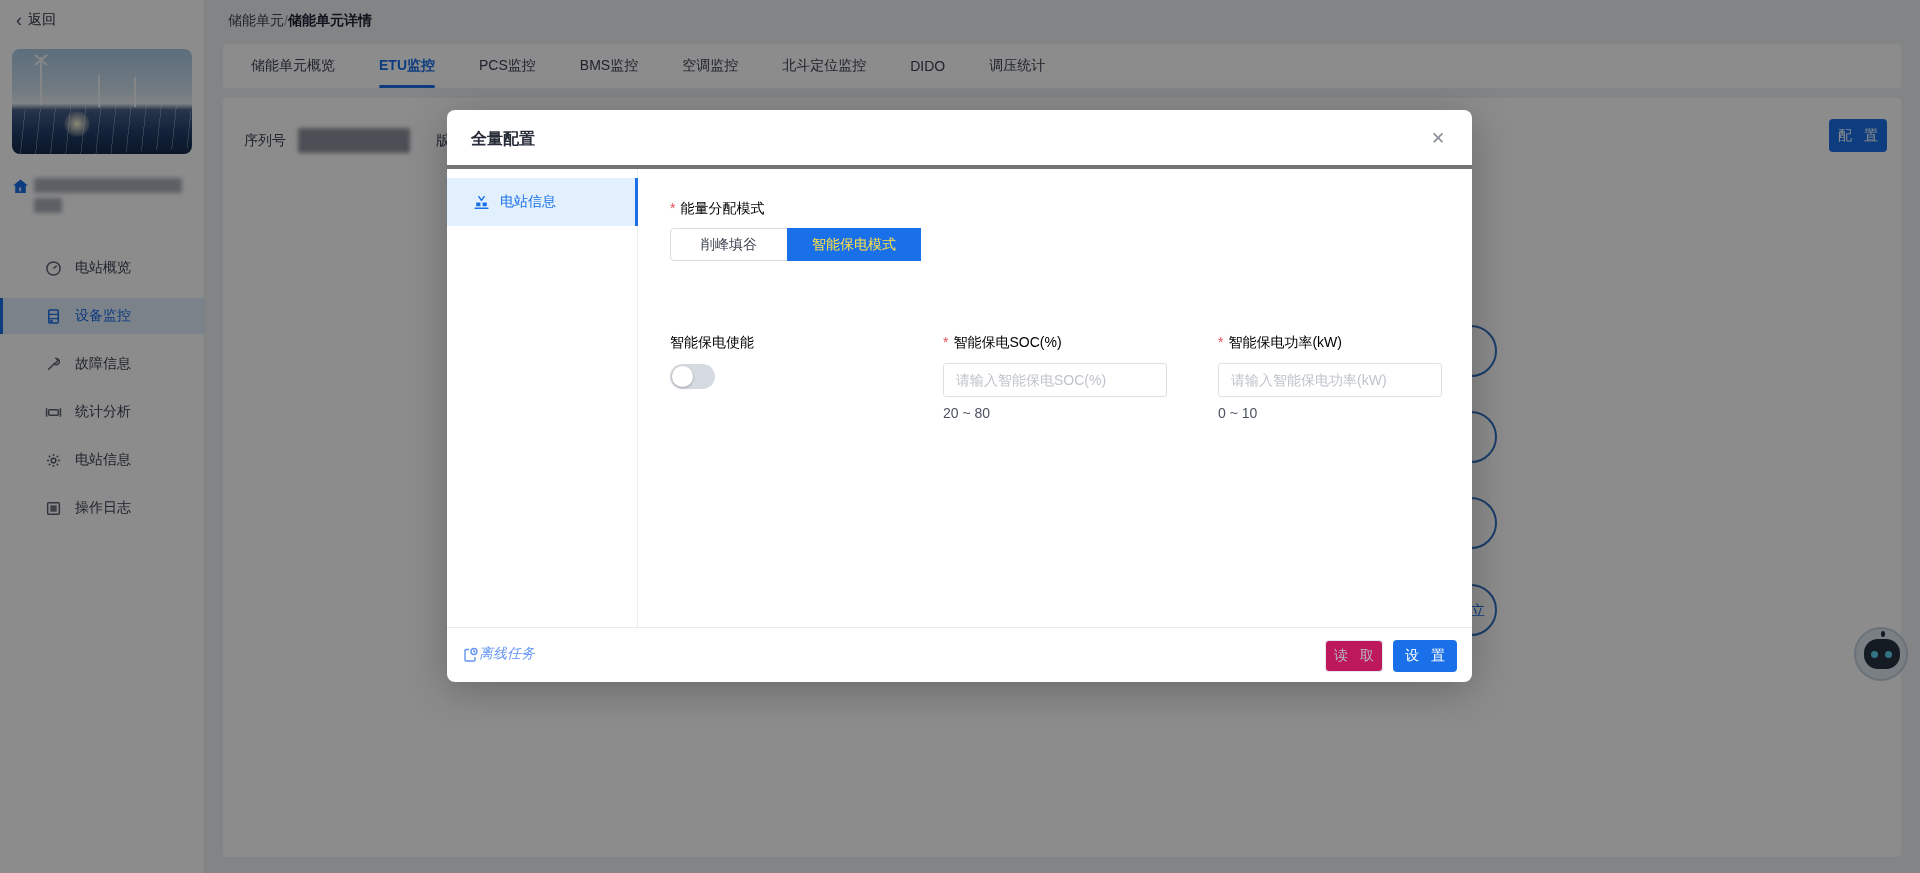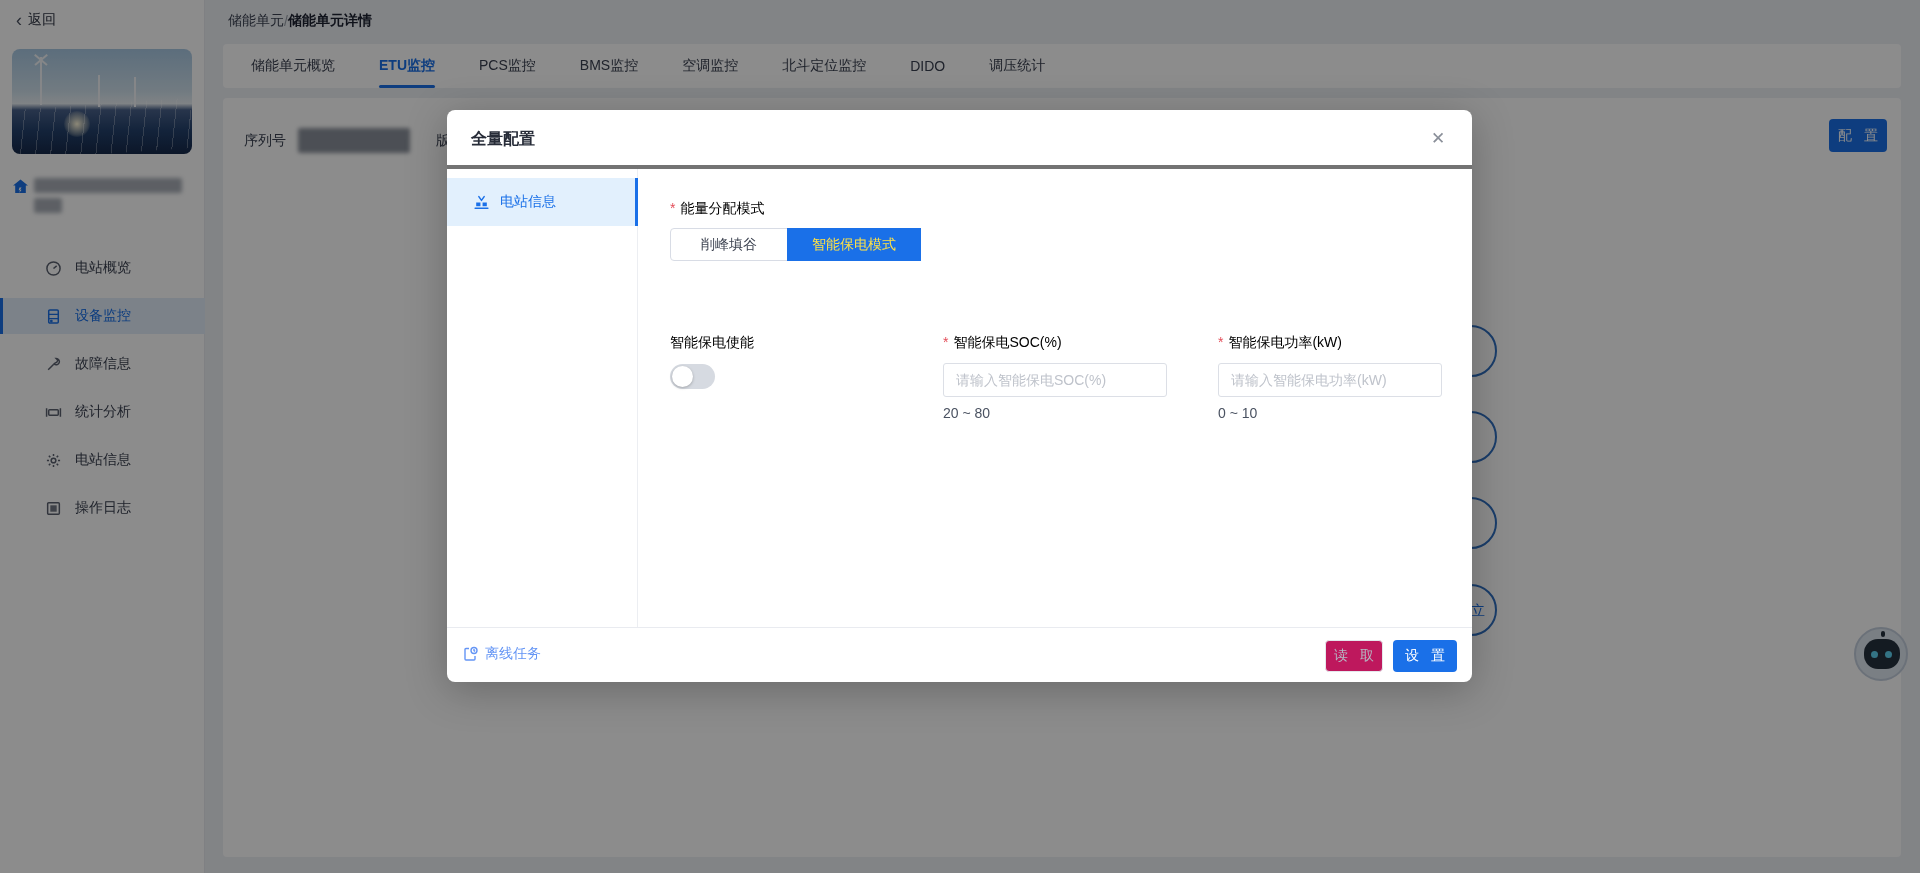--- a/index.html
+++ b/index.html
@@ -88,21 +88,21 @@
   .col { position:absolute; top:165px; }
   .col1 { left:32px; } .col2 { left:305px; } .col3 { left:580px; }
   .col .lbl { display:block; height:20px; }
   .switch { position:relative; margin-top:10px; width:45px; height:25px; border-radius:13px; background:#d6dae1; cursor:pointer; }
   .switch .knob { position:absolute; left:2px; top:2px; width:21px; height:21px; border-radius:50%; background:#fff; box-shadow:0 1px 3px rgba(0,0,0,.25); }
   .txt-input { margin-top:9px; width:224px; height:34px; border:1px solid #dcdfe6; border-radius:3px; padding:0 12px; font-size:14px; color:#3c4250; font-family:inherit; }
   .txt-input::placeholder { color:#bfc3cb; }
   .range-hint { margin-top:8px; color:#4a5261; }
 
   .m-footer { position:absolute; left:0; bottom:0; width:100%; height:55px; border-top:1px solid #e9ebf0; }
-  .offline-link { position:absolute; left:16px; top:17px; display:flex; align-items:center; gap:6px; color:#6495f5; cursor:pointer; }
+  .offline-link { position:absolute; left:16px; top:17px; display:flex; align-items:flex-end; color:#6495f5; cursor:pointer;font-style:italic; }
   .offline-link .oico { width:16px; height:16px; }
   .btn-read { position:absolute; right:89px; top:12px; width:58px; height:32px; background:#be185d; border:1px solid #e5e7ec; border-radius:4px; color:#b4bac4; font-size:14px; letter-spacing:4px; padding-left:4px; cursor:not-allowed; }
   .btn-set { position:absolute; right:15px; top:12px; width:64px; height:32px; background:#1a70e8; border:none; border-radius:4px; color:#fff; font-size:14px; letter-spacing:4px; padding-left:4px; cursor:pointer; }
 </style>
 </head>
 <body>
 
 <div class="screen">
 
   <aside class="sidebar">

